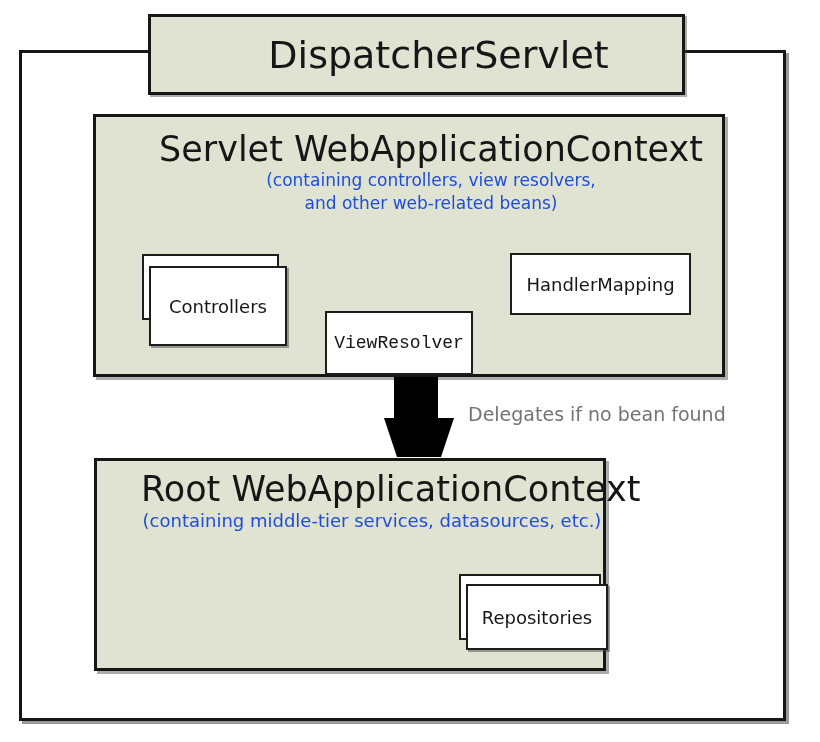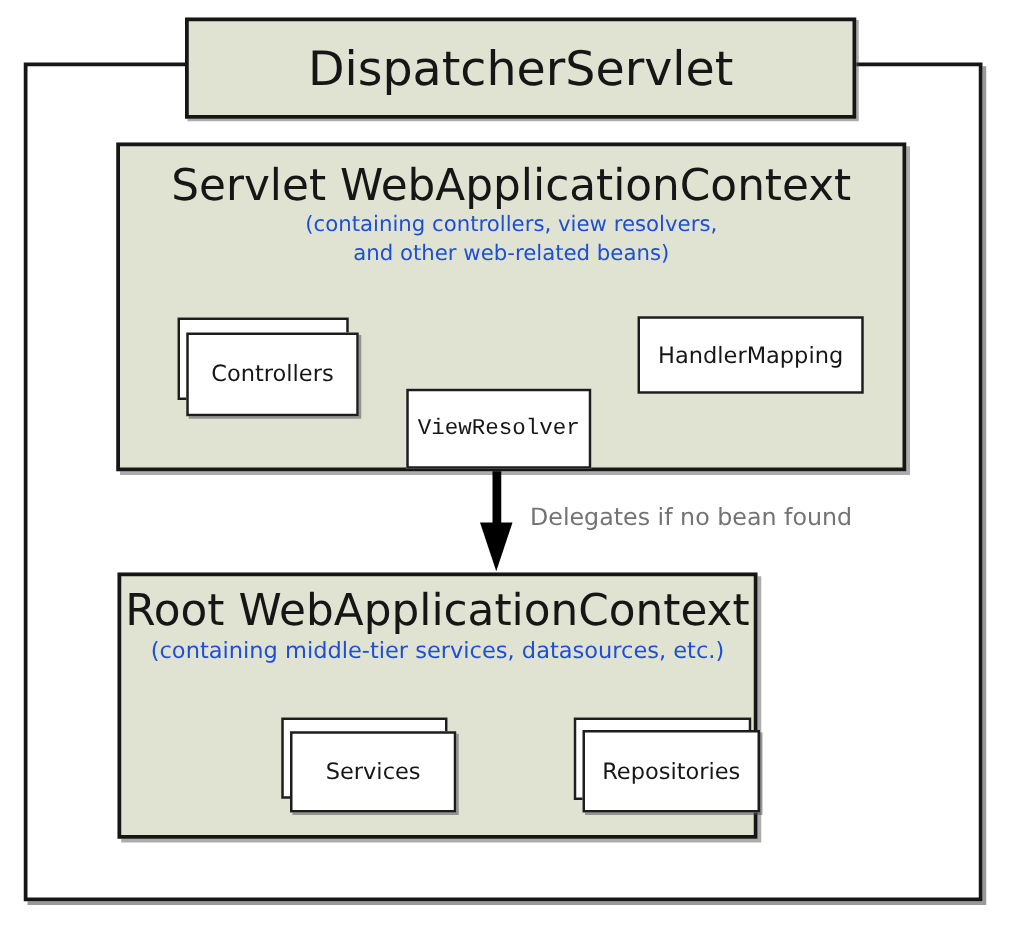--- a/index.html
+++ b/index.html
@@ -1,21 +1,21 @@
 <!DOCTYPE html>
 <html><head>
 <meta charset="utf-8">
 <style>
   html,body { margin:0; padding:0; background:#ffffff; }
   #canvas {
     position:relative; width:820px; height:742px; background:#ffffff;
     font-family:"DejaVu Sans","Liberation Sans",sans-serif; color:#161616;
     overflow:hidden;
   }
-  .abs { position:absolute; box-sizing:border-box; }
+  .abs { position:absolute; box-sizing:border-box;padding-left:44px; }
   .frame {
     border:3px solid #161616; background:#ffffff;
     box-shadow:3px 3px 0 rgba(70,70,70,0.55);
   }
   .ctx {
     background:#e0e3d1; border:3px solid #161616;
     box-shadow:3px 3px 0 rgba(70,70,70,0.45);
     text-align:center;
   }
   .ctx-title { font-size:35px; line-height:40px; white-space:nowrap;text-align:center; }
@@ -54,21 +54,21 @@
     <span>DispatcherServlet</span>
   </div>
 
   <div class="abs ctx" style="left:93px; top:114px; width:632px; height:263px;">
     <div class="ctx-title" style="margin-top:12px;">Servlet WebApplicationContext</div>
     <div class="ctx-sub">(containing controllers, view resolvers,</div>
     <div class="ctx-sub">and other web-related beans)</div>
 
     <div class="stack" style="left:46px; top:137px; width:145px; height:80px;">
       <div class="bean back" style="width:137px; height:66px;"></div>
-      <div class="bean front" style="left:7px; top:12px; width:138px; height:67px;">
+      <div class="bean front" style="left:7px; top:12px; width:138px; height:80px;">
         <span>Controllers</span>
       </div>
     </div>
 
     <div class="bean" style="position:absolute; left:229px; top:194px; width:148px; height:64px;font-family:Liberation Mono, monospace;">
       <span>ViewResolver</span>
     </div>
 
     <div class="bean" style="position:absolute; left:414px; top:136px; width:181px; height:62px;">
       <span>HandlerMapping</span>
@@ -76,26 +76,20 @@
   </div>
 
   <div class="abs arrow-shaft" style="left:394px; top:377px; width:7px; height:44px;"></div>
   <div class="abs arrow-head" style="left:384px; top:418px;"></div>
   <div class="abs arrow-label" style="left:424px; top:403px;">Delegates if no bean found</div>
 
   <div class="abs ctx" style="left:94px; top:458px; width:512px; height:213px;">
     <div class="ctx-title" style="margin-top:8px;">Root WebApplicationContext</div>
     <div class="ctx-sub" style="font-size:18px;">(containing middle-tier services, datasources, etc.)</div>
 
-    <div class="stack" style="left:128px; top:113px; width:142px; height:78px;">
-      <div class="bean back" style="width:133px; height:65px;"></div>
-      <div class="bean front" style="left:7px; top:11px; width:133px; height:65px;">
-        <span>Services</span>
-      </div>
-    </div>
 
     <div class="stack" style="left:362px; top:113px; width:150px; height:78px;">
       <div class="bean back" style="width:142px; height:66px;"></div>
       <div class="bean front" style="left:7px; top:10px; width:142px; height:66px;">
         <span>Repositories</span>
       </div>
     </div>
   </div>
 
 </div>

